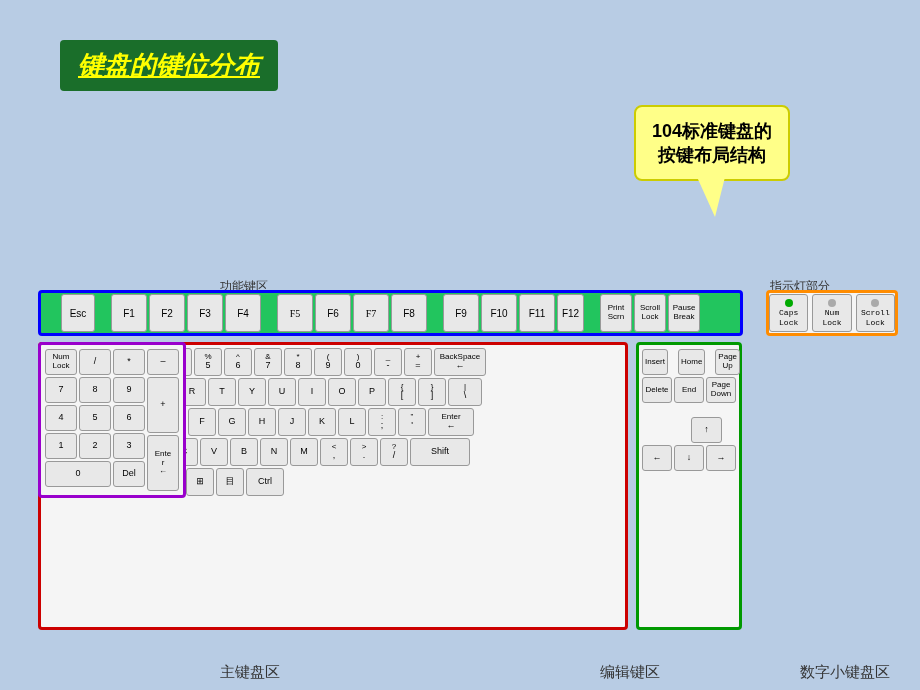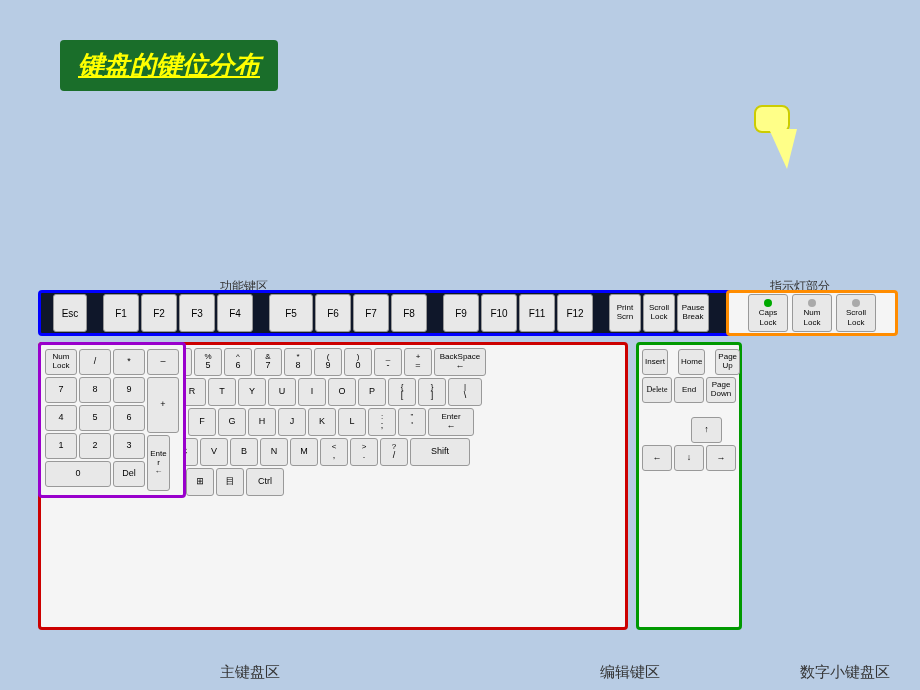--- a/index.html
+++ b/index.html
@@ -75,39 +75,40 @@
     }
     
     .func-row {
       position: absolute;
       top: 0;
       left: 0;
       right: 155px;
       height: 46px;
       border: 3px solid #0000ff;
       border-radius: 4px;
-      background: #0f172a;
+      background: #22c55e;
       display: flex;
       align-items: center;
-      padding: 2px 12px;
+      padding: 2px 20px;
       gap: 2px;
     }
     
     .indicator-section {
       position: absolute;
       top: 0;
       right: 0;
-      width: 172px;
+      width: 132px;
       height: 46px;
       border: 3px solid #ff8c00;
       border-radius: 4px;
       background: #f5f5f5;
       display: flex;
       align-items: center;
       justify-content: center;
+      font-family: Liberation Mono, monospace;
     }
     
     .main-keys {
       position: absolute;
       top: 52px;
       left: 0;
       width: 590px;
       bottom: 0;
       border: 3px solid #cc0000;
       border-radius: 4px;
@@ -191,45 +192,47 @@
     }
   </style>
 </head>
 <body>
 
 <div class="title-box">
   <span class="title-text">键盘的键位分布</span>
 </div>
 
 <div class="callout-box">
+  <div>104标准键盘的</div>
+  <div>按键布局结构</div>
   <div class="callout-tail"></div>
 </div>
 
 <div class="label-top-func">功能键区</div>
 <div class="label-top-indicator">指示灯部分</div>
 
 <div class="keyboard-wrap">
 
   <div class="func-row" id="func-row-container">
       <div class="key" style="font-size: 10px; width: 34px; height: 38px;">Esc</div>
       <div style="width: 12px; height: 38px; background: transparent; border: none;"></div>
       <div class="key" style="font-size: 10px; width: 36px; height: 38px;">F1</div>
       <div class="key" style="font-size: 10px; width: 36px; height: 38px;">F2</div>
       <div class="key" style="font-size: 10px; width: 36px; height: 38px;">F3</div>
       <div class="key" style="font-size: 10px; width: 36px; height: 38px;">F4</div>
       <div style="width: 12px; height: 38px; background: transparent; border: none;"></div>
-      <div class="key" style="font-size: 10px; width: 44px; height: 38px;">F5</div>
+      <div class="key" style="font-size: 10px; width: 36px; height: 38px; font-family: Liberation Serif, serif;">F5</div>
       <div class="key" style="font-size: 10px; width: 36px; height: 38px;">F6</div>
-      <div class="key" style="font-size: 10px; width: 36px; height: 38px;">F7</div>
+      <div class="key" style="font-size: 10px; width: 36px; height: 38px; font-family: Liberation Serif, serif;">F7</div>
       <div class="key" style="font-size: 10px; width: 36px; height: 38px;">F8</div>
       <div style="width: 12px; height: 38px; background: transparent; border: none;"></div>
       <div class="key" style="font-size: 10px; width: 36px; height: 38px;">F9</div>
       <div class="key" style="font-size: 10px; width: 36px; height: 38px;">F10</div>
       <div class="key" style="font-size: 10px; width: 36px; height: 38px;">F11</div>
-      <div class="key" style="font-size: 10px; width: 36px; height: 38px;">F12</div>
+      <div class="key" style="font-size: 10px; width: 27px; height: 38px;">F12</div>
       <div style="width: 12px; height: 38px; background: transparent; border: none;"></div>
       <div class="key" style="width: 32px; height: 38px;">
         <div style="font-size: 8px;">Print</div>
         <div style="font-size: 8px;">Scrn</div>
       </div>
       <div class="key" style="width: 32px; height: 38px;">
         <div style="font-size: 8px;">Scroll</div>
         <div style="font-size: 8px;">Lock</div>
       </div>
       <div class="key" style="width: 32px; height: 38px;">
@@ -404,21 +407,21 @@
   <div class="edit-keys" id="edit-keys-container" style="display: flex; flex-direction: column; gap: 2px; padding: 4px 3px;">
       <div style="display: flex; gap: 10px;">
         <div class="key" style="width: 31px; min-height: 26px; font-size: 8px;">Insert</div>
         <div class="key" style="width: 31px; min-height: 26px; font-size: 8px;">Home</div>
         <div class="key" style="width: 31px; min-height: 26px; font-size: 8px;">
           <div>Page</div>
           <div>Up</div>
         </div>
       </div>
       <div style="display: flex; gap: 2px;">
-        <div class="key" style="width: 31px; min-height: 26px; font-size: 8px; font-family: Liberation Serif, serif;">Delete</div>
+        <div class="key" style="width: 31px; min-height: 26px; font-size: 8px;">Delete</div>
         <div class="key" style="width: 31px; min-height: 26px; font-size: 8px;">End</div>
         <div class="key" style="width: 31px; min-height: 26px; font-size: 8px;">
           <div>Page</div>
           <div>Down</div>
         </div>
       </div>
       <div style="height: 10px;"></div>
       <div style="display: flex; justify-content: center; gap: 2px;">
         <div style="width: 33px;"></div>
         <div class="key" style="width: 31px; min-height: 26px;">↑</div>
@@ -457,21 +460,21 @@
             <div class="key" style="width: 32px; min-height: 26px;">2</div>
             <div class="key" style="width: 32px; min-height: 26px;">3</div>
           </div>
           <div style="display: flex; gap: 2px;">
             <div class="key" style="width: 66px; min-height: 26px;">0</div>
             <div class="key" style="width: 32px; min-height: 26px; font-size: 9px;">Del</div>
           </div>
         </div>
         <div style="display: flex; flex-direction: column; gap: 2px;">
           <div class="key" style="width: 32px; min-height: 56px;">+</div>
-          <div class="key" style="width: 23px; min-height: 56px; font-size: 8px;">Ente<br>r<br>←</div>
+          <div class="key" style="width: 32px; min-height: 56px; font-size: 8px;">Ente<br>r<br>←</div>
         </div>
       </div>
     </div>
 
 </div>
 
 <div class="label-bottom" style="left:220px;">主键盘区</div>
 <div class="label-bottom" style="left:600px;">编辑键区</div>
 <div class="label-bottom" style="right:30px;">数字小键盘区</div>
 

